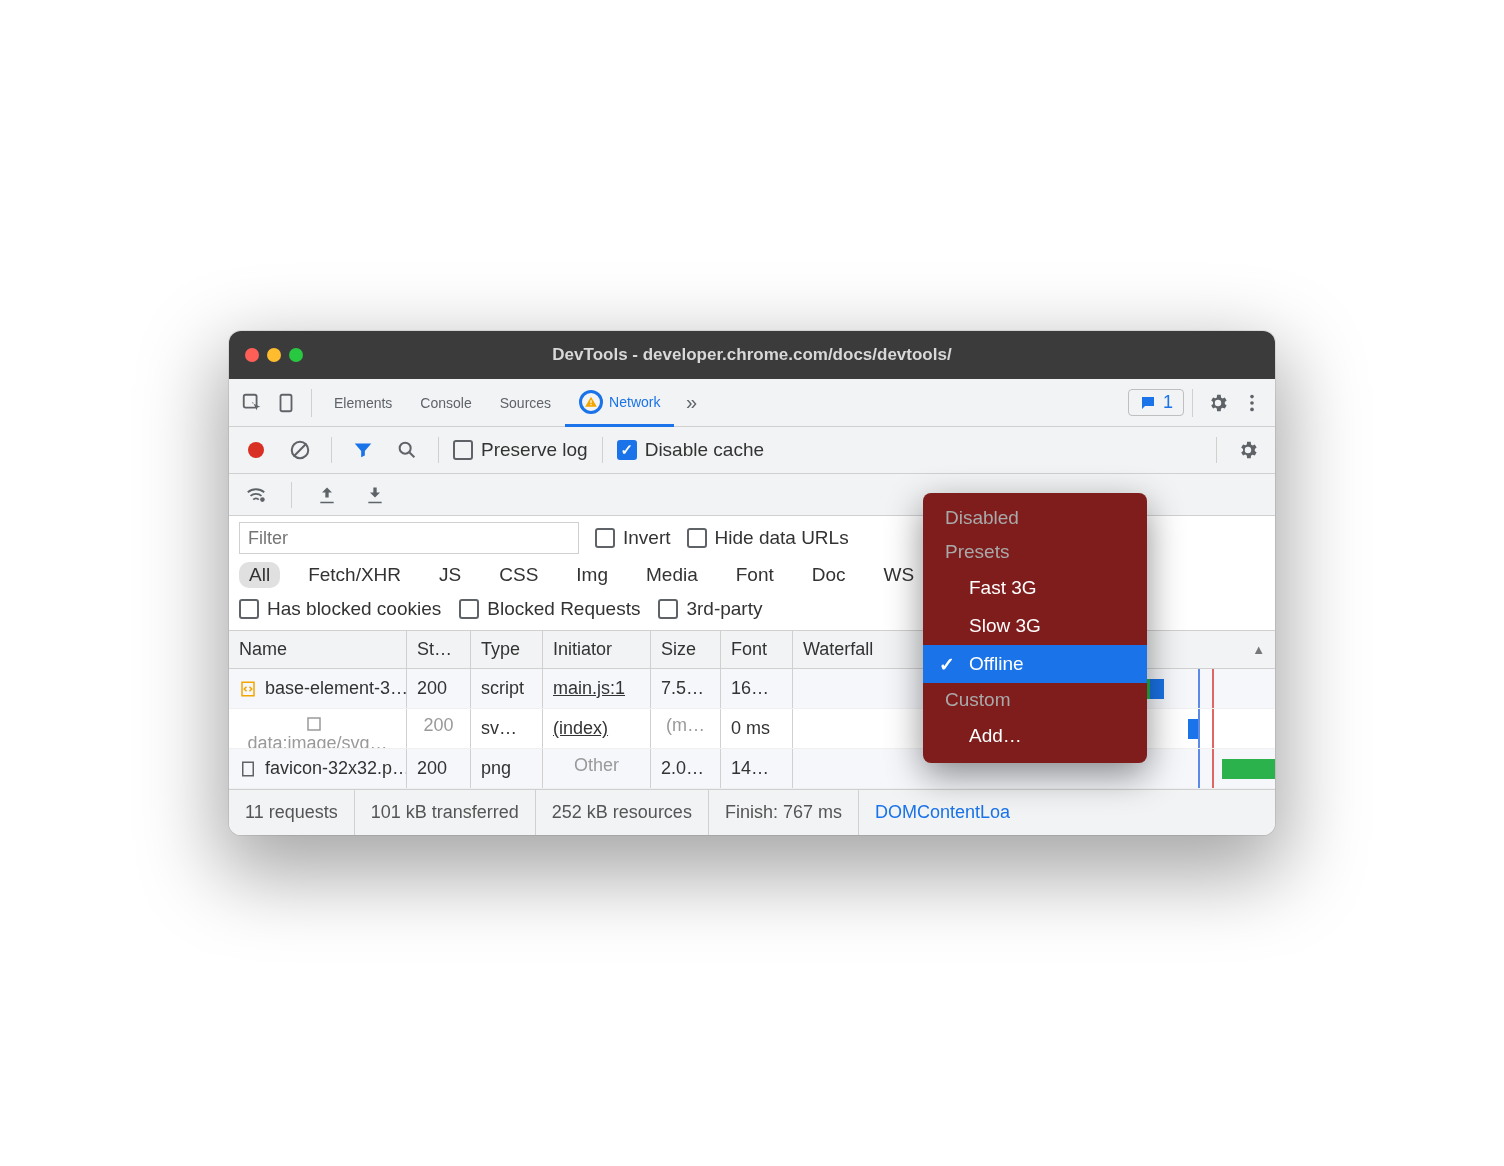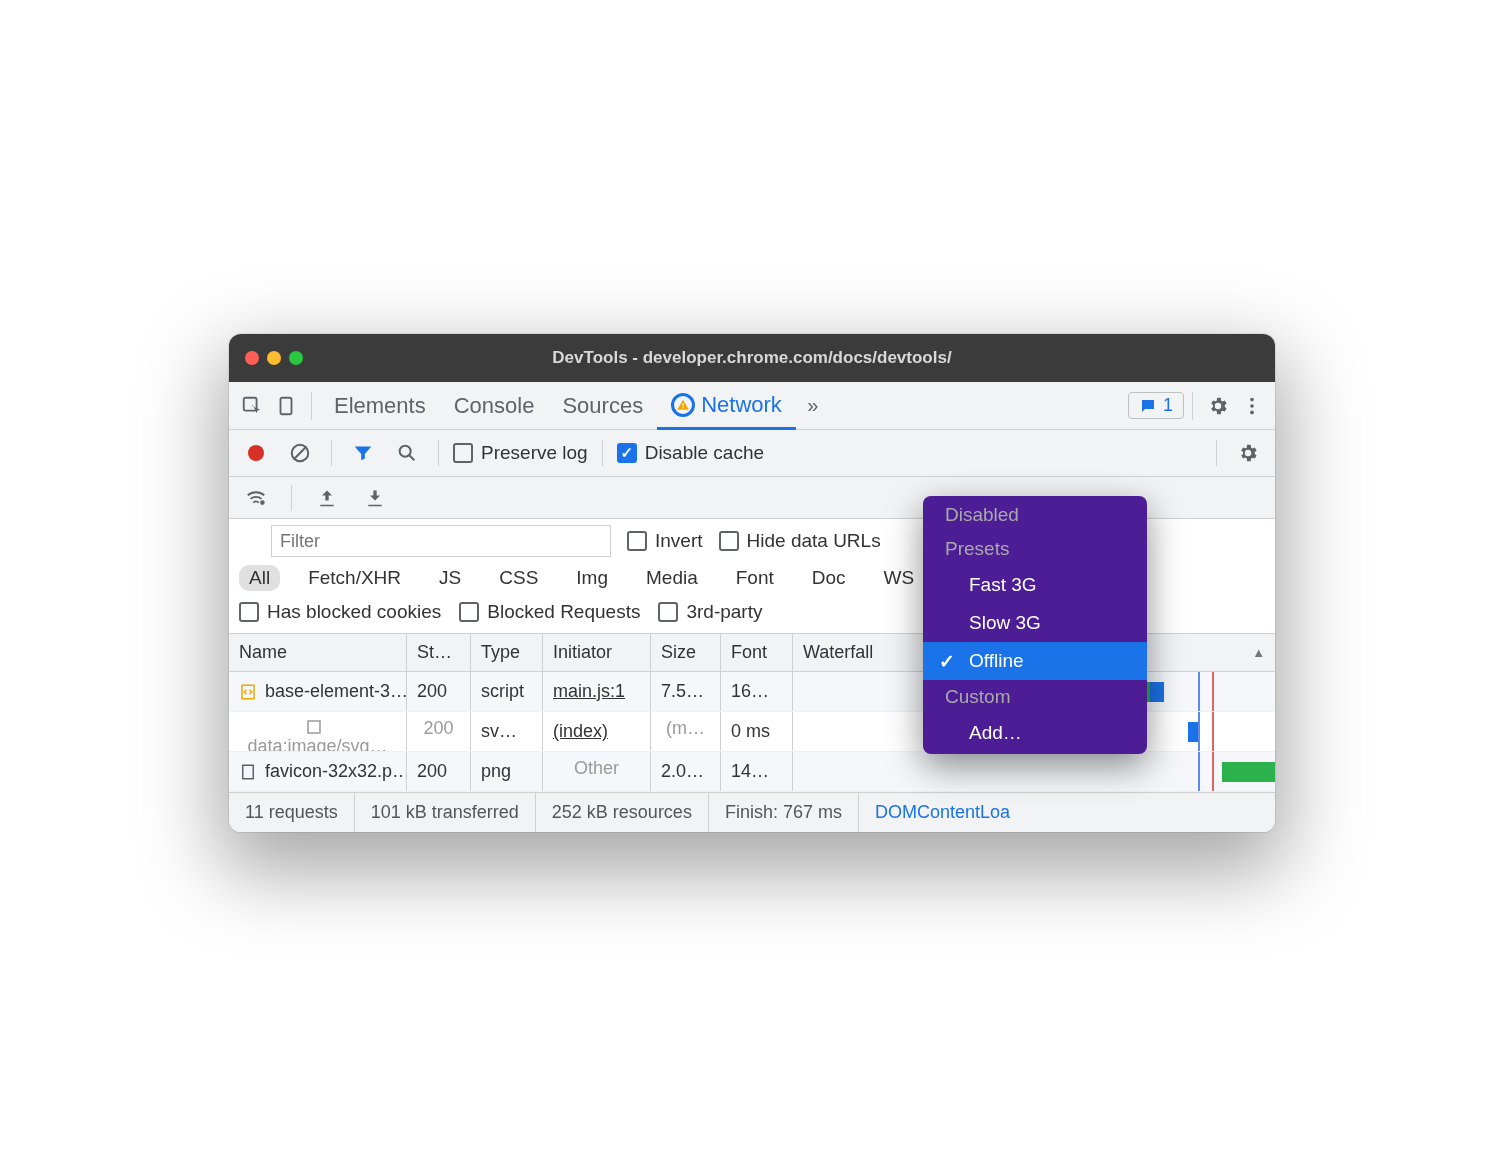--- a/index.html
+++ b/index.html
@@ -40,21 +40,21 @@
   height: 48px; background: #f1f3f4; display: flex; align-items: center;
   border-bottom: 1px solid #d0d0d0; padding: 0 6px;
 }
 .icon-btn {
   width: 34px; height: 34px; display: inline-flex; align-items: center;
   justify-content: center; color: #5f6368; cursor: pointer;
 }
 .tab-sep { width: 1px; height: 28px; background: #d0d0d0; margin: 0 8px; }
 .tab {
   padding: 0 14px; height: 48px; display: inline-flex; align-items: center;
-  color: #5f6368; font-size: 22px; cursor: pointer; gap: 6px;
+  color: #5f6368; font-size: 14px; cursor: pointer; gap: 6px;
 }
 .tab.active { color: #1a73e8; border-bottom: 3px solid #1a73e8; margin-bottom: -1px; }
 .warn-badge {
   width: 24px; height: 24px; border: 3px solid #1a73e8; border-radius: 50%;
   display: inline-flex; align-items: center; justify-content: center;
 }
 .issues-chip {
   display: inline-flex; align-items: center; gap: 6px; padding: 2px 10px;
   border: 1px solid #bfbfbf; border-radius: 4px; color: #1a73e8;
   font-size: 18px; margin-left: 6px;
@@ -75,21 +75,21 @@
   height: 42px; display: flex; align-items: center; padding: 0 10px; gap: 14px;
   border-top: 1px solid #d0d0d0;
 }
 .filters {
   background: #fff; border-bottom: 1px solid #d0d0d0;
   padding: 6px 10px 10px 10px;
 }
 .filter-row1 { display: flex; align-items: center; gap: 16px; margin-bottom: 8px; }
 .filter-input {
   width: 340px; height: 32px; border: 1px solid #d0d0d0; padding: 0 8px;
-  font-size: 18px; color: #9a9a9a; background: #fff; margin-left: 32px;
+  font-size: 18px; color: #9a9a9a; background: #fff;
 }
 .filter-pills { display: flex; align-items: center; gap: 18px; flex-wrap: wrap; font-size: 19px; color: #333; }
 .pill { padding: 2px 10px; border-radius: 10px; cursor: pointer; }
 .pill.active { background: #e0e0e0; }
 .filter-row3 { display: flex; align-items: center; gap: 18px; margin-top: 10px; }
 .timeline {
   height: 170px; background: #fff; border-bottom: 1px solid #d0d0d0; position: relative;
 }
 .timeline-ticks { height: 28px; border-bottom: 1px solid #e0e0e0; position: relative; font-size: 15px; color: #555; }
 .tick { position: absolute; top: 4px; transform: translateX(-50%); }
@@ -115,31 +115,31 @@
 .col-time { flex: 0 0 72px; }
 .col-wf { flex: 1 1 auto; border-right: none; position: relative; }
 .trow { height: 40px; border-bottom: 1px solid #f0f0f0; }
 .trow:nth-child(even) { background: #f5f7fb; }
 .row-icon { width: 18px; height: 18px; margin-right: 8px; flex-shrink: 0; }
 .link { color: #333; text-decoration: underline; }
 .muted { color: #9a9a9a; flex-direction: column; }
 .wf-bar { position: absolute; top: 10px; height: 20px; background: #2bb24c; }
 .wf-line { position: absolute; top: 0; bottom: 0; width: 2px; }
 .statusbar {
-  height: 40px; background: #f1f3f4; border-top: 1px solid #d0d0d0;
+  height: 46px; background: #f1f3f4; border-top: 1px solid #d0d0d0;
   display: flex; align-items: center; font-size: 18px; color: #555;
   border-radius: 0 0 12px 12px; overflow: hidden;
 }
 .status-seg { padding: 0 16px; border-right: 1px solid #d0d0d0; height: 100%; display: flex; align-items: center; }
 .status-link { color: #1a73e8; }
 .dropdown {
   position: absolute; top: 162px; left: 694px; width: 224px;
-  background: #4c1d95; border-radius: 8px;
+  background: #7f1d1d; border-radius: 8px;
   box-shadow: 0 12px 36px rgba(0,0,0,0.45);
-  padding: 2px 0; z-index: 20; font-size: 19px;
+  padding: 8px 0; z-index: 20; font-size: 19px;
 }
 .dd-section { color: #a9a9a9; padding: 6px 22px; }
 .dd-item {
   color: #fff; padding: 8px 22px 8px 46px; position: relative; cursor: pointer;
 }
 .dd-item.selected { background: #1a73e8; }
 .dd-item.selected::before {
   content: "✓"; position: absolute; left: 16px; color: #fff; font-weight: 700;
 }
 svg { display: block; }

